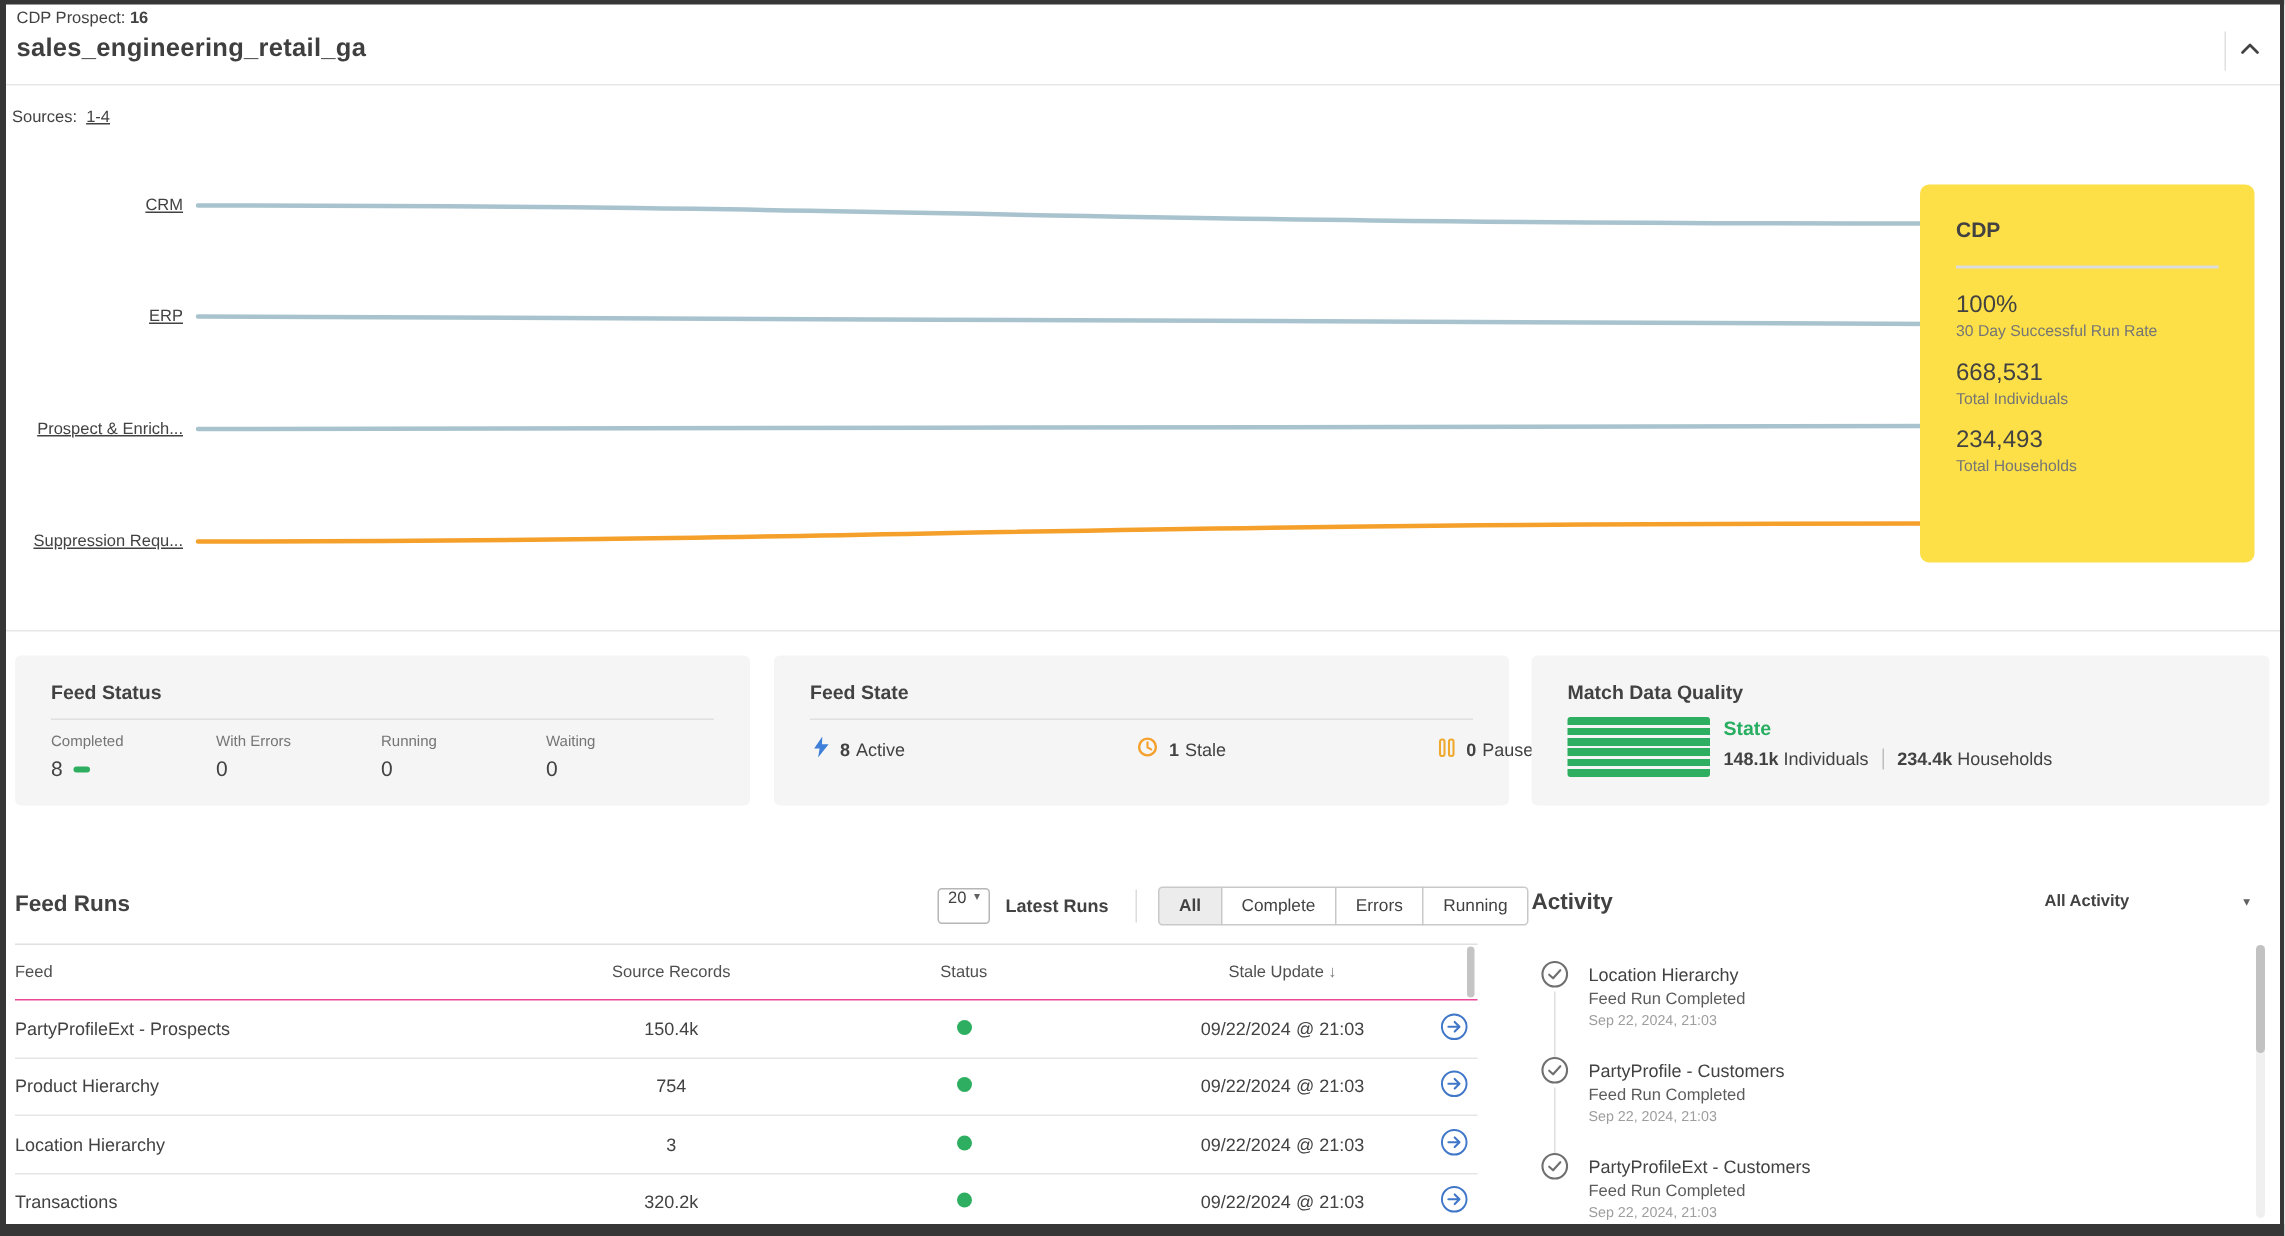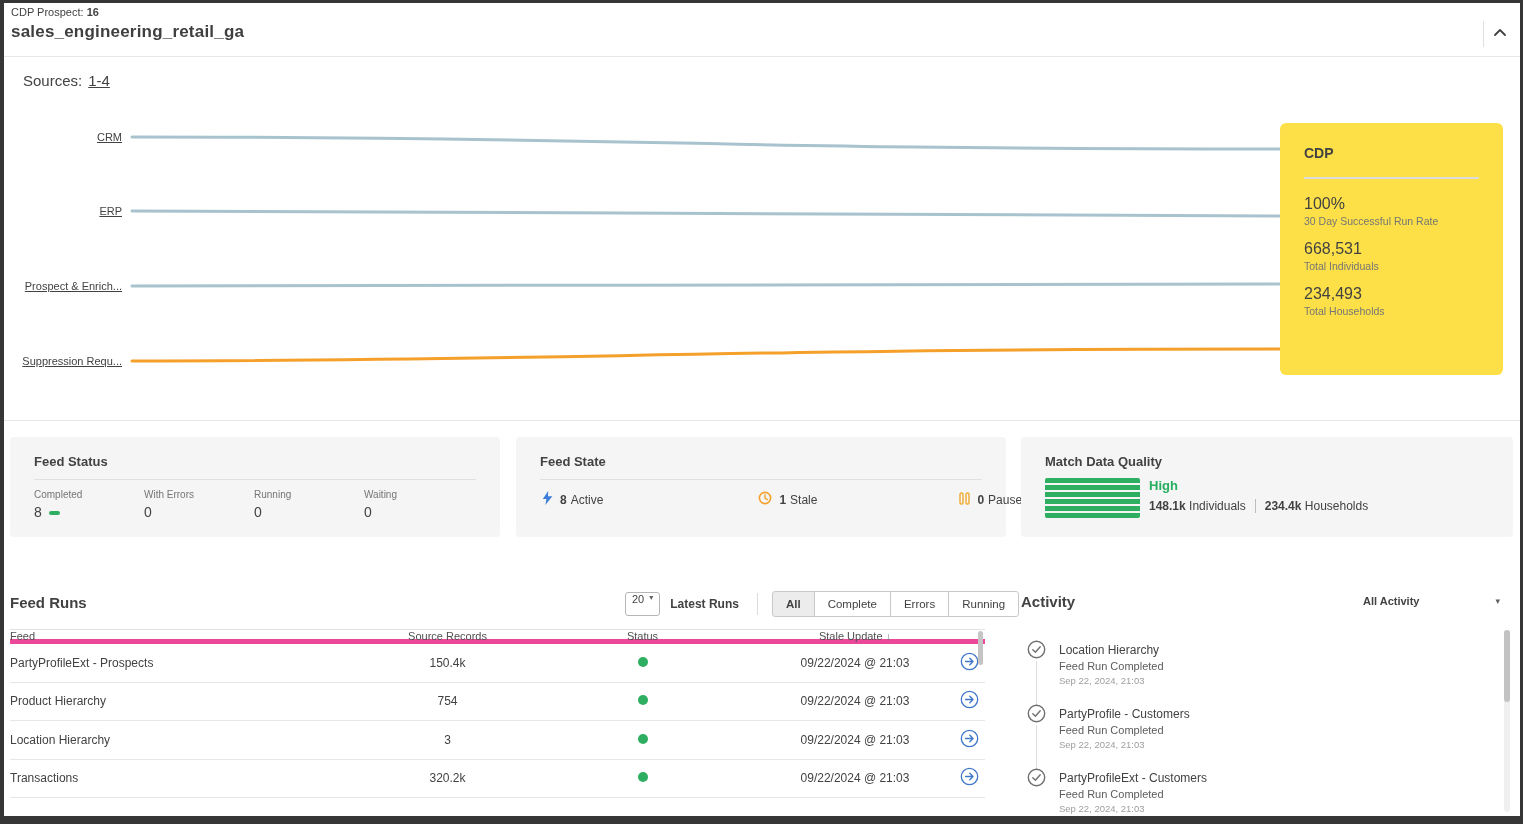--- a/index.html
+++ b/index.html
@@ -17,21 +17,21 @@
 
   
   .version-row{position:absolute;left:11px;top:6px;font-size:11px;color:#424242;}
   .version-row b{font-weight:700;}
   .page-title{position:absolute;left:11px;top:22px;font-size:17px;font-weight:700;color:#3f3f3f;letter-spacing:.2px;}
   .header-vdiv{position:absolute;right:39px;top:21px;width:1px;height:26px;background:#e0e0e0;}
   .collapse-btn{position:absolute;right:10px;top:22px;width:26px;height:24px;background:none;border:none;cursor:pointer;display:flex;align-items:center;justify-content:center;}
   .hr{position:absolute;left:0;width:1523px;height:1px;background:#e7e7e7;}
 
   
-  .sources-row{position:absolute;left:23px;top:72px;font-size:15px;color:#424242;}
+  .sources-row{position:absolute;left:8px;top:72px;font-size:11px;color:#424242;}
   .sources-row a{color:#424242;text-decoration:underline;margin-left:6px;cursor:pointer;}
 
   .flow-svg{position:absolute;left:0;top:90px;width:1523px;height:330px;}
   .src-label{position:absolute;left:0;width:122px;text-align:right;font-size:11px;color:#424242;text-decoration:underline;cursor:pointer;display:block;white-space:nowrap;}
 
   
   .cdp-card{position:absolute;left:1280px;top:123px;width:223px;height:252px;background:#fde047;border-radius:6px;padding:22px 24px;z-index:5;}
   .cdp-card .cdp-title{font-size:14px;font-weight:700;color:#424242;}
   .cdp-card .cdp-div{height:2px;background:#dcdcdc;margin:16px 0 16px 0;}
   .cdp-stat{margin-bottom:13px;}
@@ -75,21 +75,21 @@
   .latest-label{font-size:12px;font-weight:700;color:#424242;margin-left:10px;}
   .ctrl-vdiv{width:1px;height:22px;background:#dcdcdc;margin:0 14px 0 18px;}
   .tabs{display:flex;}
   .tab{height:26px;line-height:24px;padding:0 13px;border:1px solid #c9c9c9;margin-left:-1px;font-size:11.5px;color:#424242;background:#fff;cursor:pointer;white-space:nowrap;}
   .tab:first-child{border-radius:3px 0 0 3px;margin-left:0;}
   .tab:last-child{border-radius:0 3px 3px 0;}
   .tab.active{background:#ececec;font-weight:700;}
 
   .fr-table{position:absolute;left:10px;top:629px;width:975px;}
   .tr{display:grid;grid-template-columns:350px 175px 215px 210px 25px;align-items:center;}
-  .tr.head{height:15px;border-top:1px solid #e0e0e0;border-bottom:5px solid #ec4899;font-size:11px;color:#4f4f4f;}
+  .tr.head{height:38px;border-top:1px solid #e0e0e0;border-bottom:1px solid #ec4899;font-size:11px;color:#4f4f4f;}
   .tr.body-row{height:38.5px;border-bottom:1px solid #e6e6e6;font-size:12px;color:#424242;}
   .c-feed{text-align:left;}
   .c-center{text-align:center;}
   .sort-arrow{color:#757575;font-size:11px;margin-left:3px;}
   .dot{display:inline-block;width:10px;height:10px;border-radius:50%;background:#2EAE60;}
   .go-btn{background:none;border:none;cursor:pointer;display:flex;align-items:center;justify-content:center;padding:0;}
   .scroll-thumb{position:absolute;border-radius:3px;background:#c4c4c4;}
   .fr-scroll{left:978px;top:631px;width:5px;height:34px;}
 
   
@@ -223,21 +223,21 @@
         <span>Paused</span>
       </div>
     </div>
   </div>
 
   <div class="card card-match">
     <div class="card-title">Match Data Quality</div>
     <div class="match-row">
       <div class="gauge"></div>
       <div class="match-text">
-        <div class="match-high">High</div>
+        <div class="match-high">State</div>
         <div class="match-counts">
           <b>148.1k</b>&nbsp;<span>Individuals</span>
           <span class="sep"></span>
           <b>234.4k</b>&nbsp;<span>Households</span>
         </div>
       </div>
     </div>
   </div>
 
   <div class="fr-title">Feed Runs</div>

